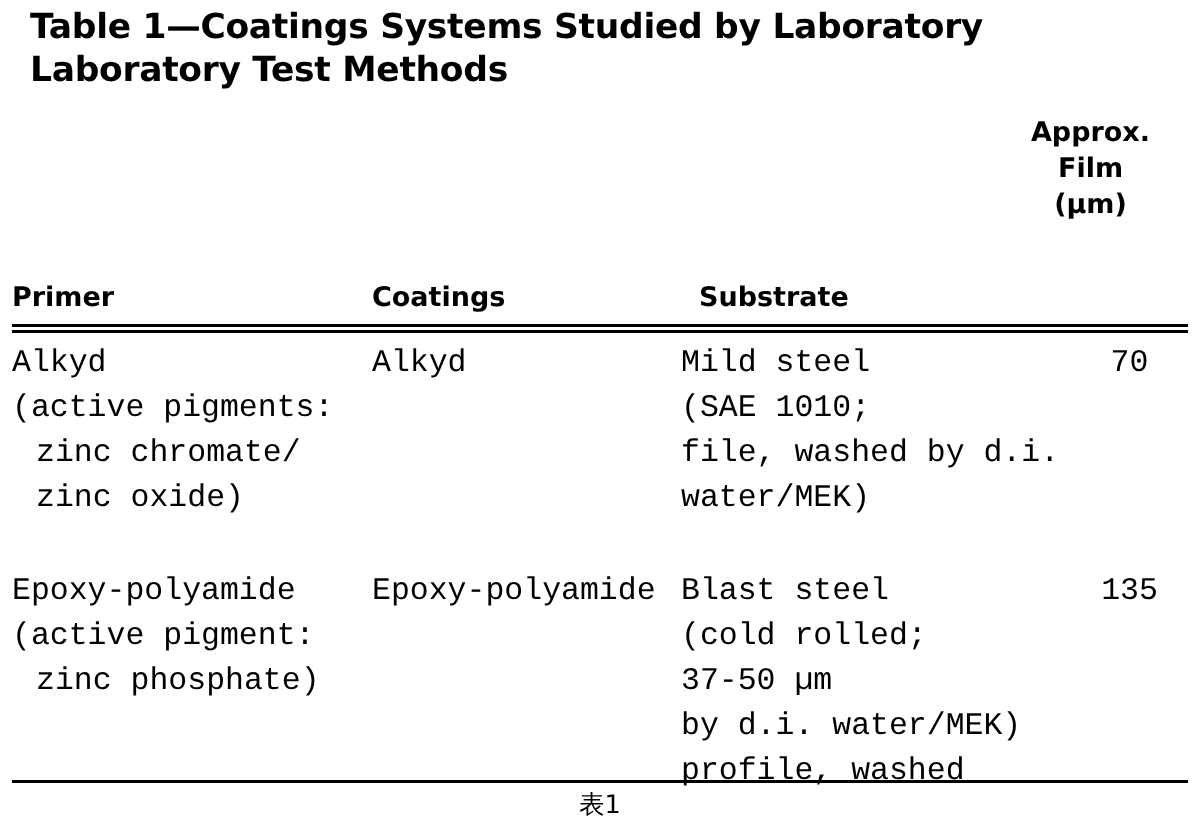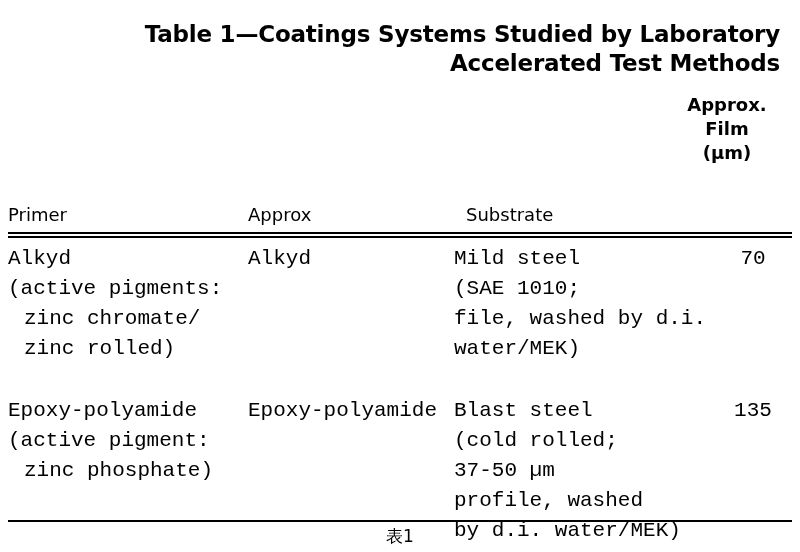--- a/index.html
+++ b/index.html
@@ -19,24 +19,24 @@
     width: 800px;
     height: 552px;
     position: relative;
     box-sizing: border-box;
     padding: 0 8px;
   }
   .title {
     font-family: "DejaVu Sans", sans-serif;
     font-weight: bold;
     font-size: 23px;
-    text-align: right;
+    text-align: left;
     line-height: 1.28;
     letter-spacing: -0.2px;
-    padding-top: 20px;
+    padding-top: 4px;
     margin: 0 auto;
     width: 760px;
   }
   .title-line {
     display: block;
   }
   .table-wrap {
     position: relative;
     margin-top: 14px;
   }
@@ -55,21 +55,21 @@
     font-size: 18px;
     line-height: 1.33;
   }
   .approx-head span {
     display: block;
   }
   .colhead {
     position: absolute;
     bottom: 4px;
     font-family: "DejaVu Sans", sans-serif;
-    font-weight: normal;
+    font-weight: bold;
     font-size: 18px;
   }
   .ch-primer { left: 0px; }
   .ch-topcoat { left: 240px; }
   .ch-substrate { left: 458px; }
   .rule {
     border: 0;
     border-top: 2px solid #000;
     margin: 0;
     height: 0;
@@ -121,47 +121,47 @@
     height: 0;
   }
 </style>
 </head>
 <body>
 
 <div class="page">
 
   <div class="title">
     <span class="title-line">Table 1—Coatings Systems Studied by Laboratory</span>
-    <span class="title-line">Accelerated Test Methods</span>
+    <span class="title-line">Laboratory Test Methods</span>
   </div>
 
   <div class="table-wrap">
 
     <div class="headrow">
       <div class="approx-head">
         <span>Approx.</span>
         <span>Film</span>
         <span>(µm)</span>
       </div>
       <div class="colhead ch-primer">Primer</div>
-      <div class="colhead ch-topcoat">Approx</div>
+      <div class="colhead ch-topcoat">Coatings</div>
       <div class="colhead ch-substrate">Substrate</div>
     </div>
 
     <hr class="rule rule-top">
     <hr class="rule rule-bottom">
 
     <div class="body-rows">
 
       <div class="row row1">
         <div class="cell c-primer">
           <span class="ln">Alkyd</span>
           <span class="ln">(active pigments:</span>
           <span class="ln ind">zinc chromate/</span>
-          <span class="ln ind">zinc rolled)</span>
+          <span class="ln ind">zinc oxide)</span>
         </div>
         <div class="cell c-topcoat">
           <span class="ln">Alkyd</span>
         </div>
         <div class="cell c-substrate">
           <span class="ln">Mild steel</span>
           <span class="ln">(SAE 1010;</span>
           <span class="ln">file, washed by d.i.</span>
           <span class="ln">water/MEK)</span>
         </div>
@@ -174,22 +174,22 @@
           <span class="ln">(active pigment:</span>
           <span class="ln ind">zinc phosphate)</span>
         </div>
         <div class="cell c-topcoat">
           <span class="ln">Epoxy-polyamide</span>
         </div>
         <div class="cell c-substrate">
           <span class="ln">Blast steel</span>
           <span class="ln">(cold rolled;</span>
           <span class="ln">37-50 µm</span>
+          <span class="ln">by d.i. water/MEK)</span>
           <span class="ln">profile, washed</span>
-          <span class="ln">by d.i. water/MEK)</span>
         </div>
         <div class="cell c-thick">135</div>
       </div>
 
     </div>
   </div>
 
   <div class="bottom-rule"></div>
   <div class="caption">表1</div>
 

